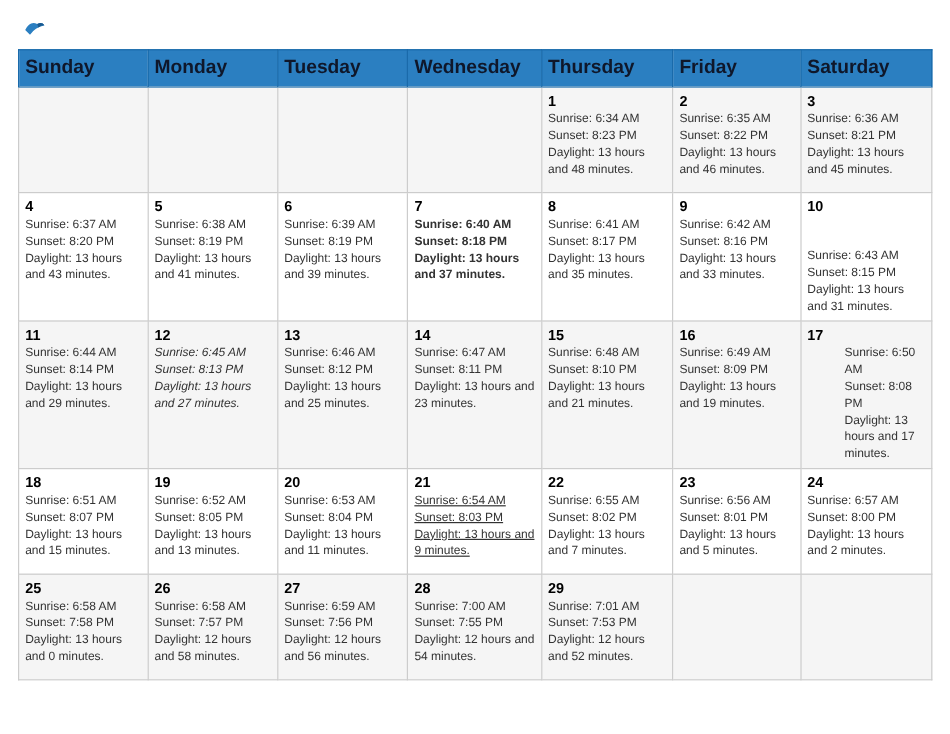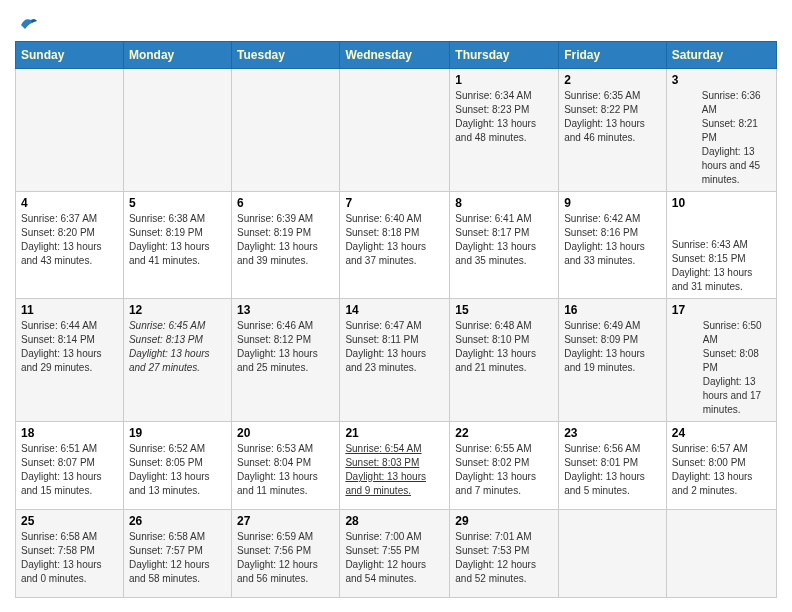--- a/index.html
+++ b/index.html
@@ -53,24 +53,24 @@
       color: #555;
       font-weight: 600;
     }
     table {
       width: 100%;
       border-collapse: collapse;
       font-size: 11px;
     }
     thead tr th {
       background-color: #2b7fc1;
-      color: #fef9c3;
+      color: #0f172a;
       text-align: left;
       padding: 6px 5px;
-      font-size: 12px;
+      font-size: 16px;
       font-weight: bold;
       border: 1px solid #1a6aaa;
     }
     tbody tr td {
       vertical-align: top;
       border: 1px solid #ccc;
       padding: 4px 5px;
       width: 113px;
       min-height: 70px;
       height: 88px;
@@ -145,21 +145,21 @@
 Daylight: 13 hours and 48 minutes.</div>
         </td>
         <td>
           <span class="day-number">2</span>
           <div class="day-info" style="white-space: pre-line;">Sunrise: 6:35 AM
 Sunset: 8:22 PM
 Daylight: 13 hours and 46 minutes.</div>
         </td>
         <td>
           <span class="day-number">3</span>
-          <div class="day-info" style="white-space: pre-line; margin-left: 30px;">Sunrise: 6:36 AM
+          <div class="day-info" style="white-space: pre-line;">Sunrise: 6:36 AM
 Sunset: 8:21 PM
 Daylight: 13 hours and 45 minutes.</div>
         </td>
       </tr>
       <tr>
         <td>
           <span class="day-number">4</span>
           <div class="day-info" style="white-space: pre-line;">Sunrise: 6:37 AM
 Sunset: 8:20 PM
 Daylight: 13 hours and 43 minutes.</div>
@@ -171,21 +171,21 @@
 Daylight: 13 hours and 41 minutes.</div>
         </td>
         <td>
           <span class="day-number">6</span>
           <div class="day-info" style="white-space: pre-line;">Sunrise: 6:39 AM
 Sunset: 8:19 PM
 Daylight: 13 hours and 39 minutes.</div>
         </td>
         <td>
           <span class="day-number">7</span>
-          <div class="day-info" style="white-space: pre-line;">Sunrise: 6:40 AM
+          <div class="day-info" style="white-space: pre-line; font-weight: bold;">Sunrise: 6:40 AM
 Sunset: 8:18 PM
 Daylight: 13 hours and 37 minutes.</div>
         </td>
         <td>
           <span class="day-number">8</span>
           <div class="day-info" style="white-space: pre-line;">Sunrise: 6:41 AM
 Sunset: 8:17 PM
 Daylight: 13 hours and 35 minutes.</div>
         </td>
         <td>

